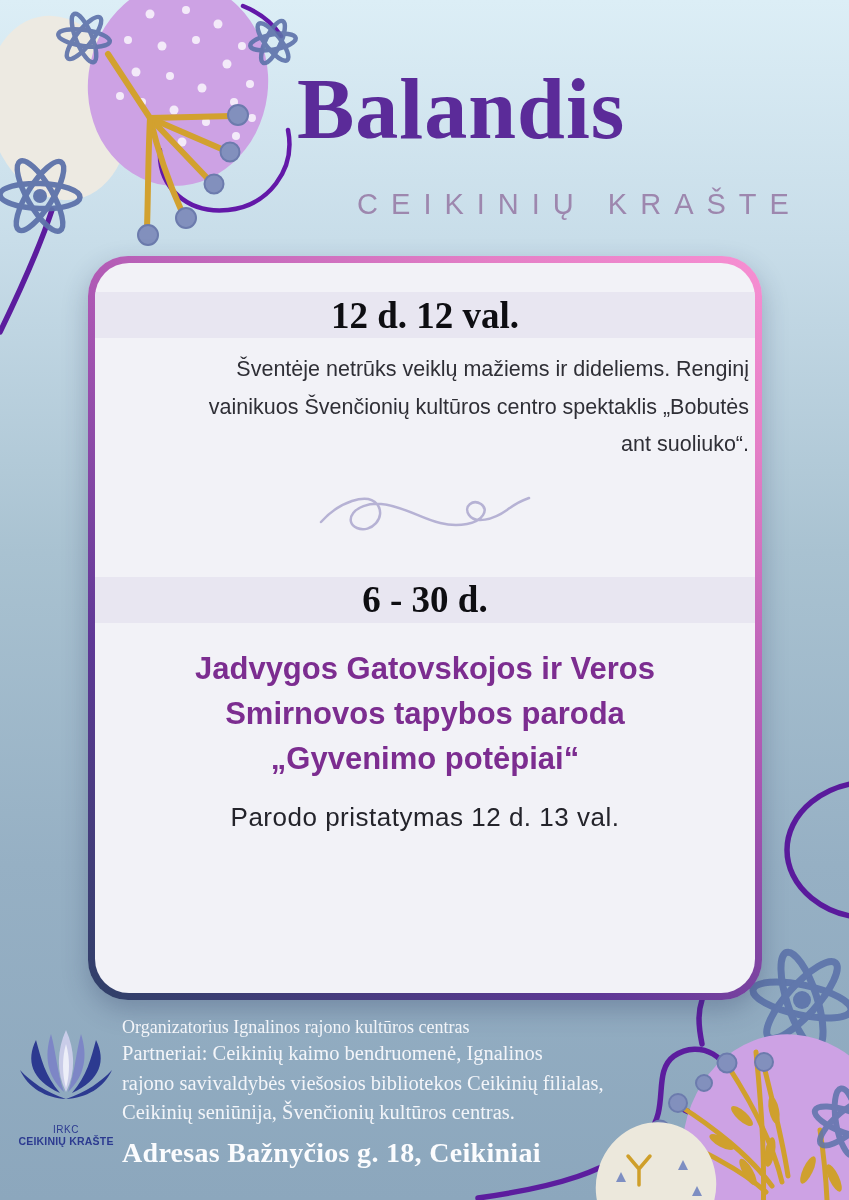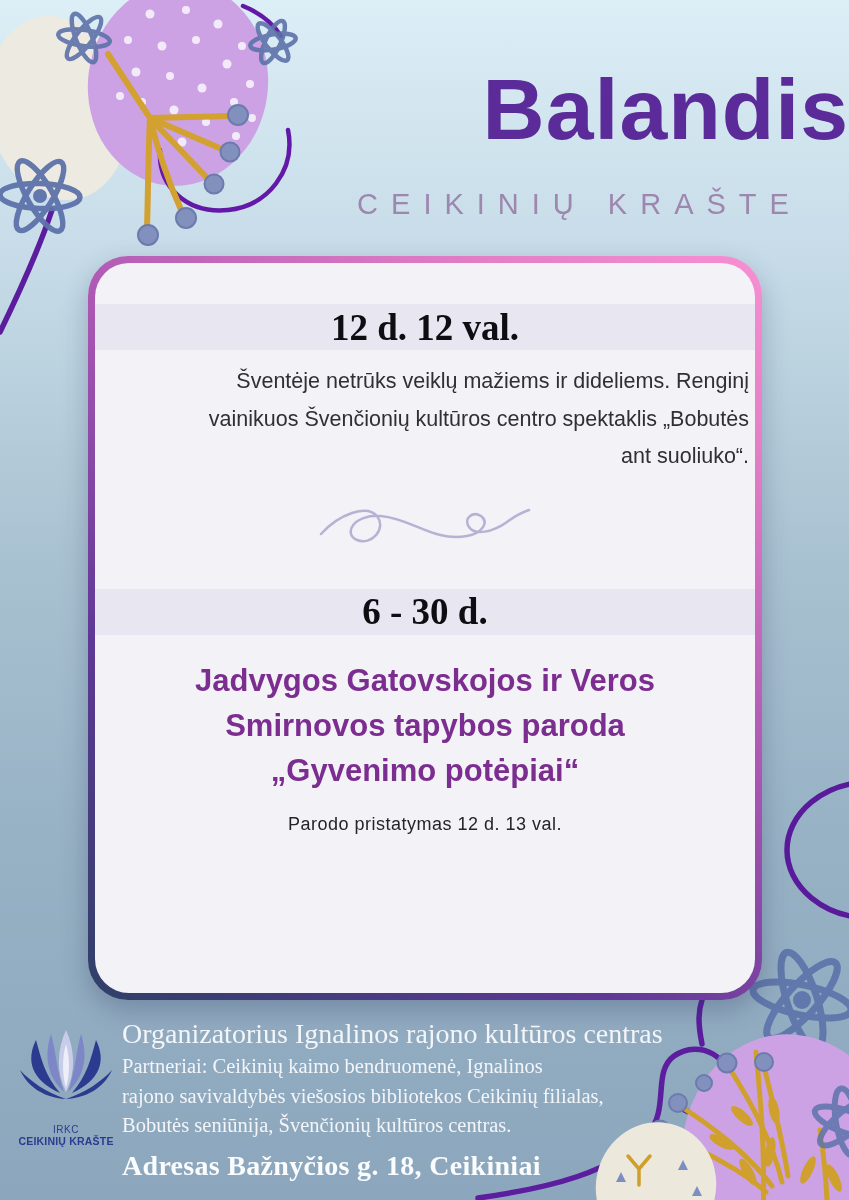--- a/index.html
+++ b/index.html
@@ -4,22 +4,22 @@
 <style>
   html,body{margin:0;padding:0;}
   #poster{
     position:relative;width:849px;height:1200px;overflow:hidden;
     background:linear-gradient(180deg,#dceef6 0%,#c8dde9 20%,#a9c2d1 46%,#96b0c4 72%,#8ca7bd 100%);
     font-family:"Liberation Sans",sans-serif;
   }
   .abs{position:absolute;}
   
   .title{
-    left:297px;right:0;top:62px;text-align:right;
-    font-family:Liberation Sans, sans-serif;font-weight:700;
+    left:297px;right:8px;top:62px;text-align:left;
+    font-family:Liberation Serif, serif;font-weight:700;
     font-size:86px;line-height:1.1;color:#5b2b99;letter-spacing:1px;
   }
   .subtitle{
     left:297px;right:0;top:188px;text-align:center;
     font-size:29px;font-weight:400;color:#9d87ae;letter-spacing:13px;text-indent:13px;
   }
   
   .card-frame{
     left:88px;top:256px;width:674px;height:744px;box-sizing:border-box;
     border-radius:40px;padding:7px;
@@ -27,42 +27,42 @@
     box-shadow:0 10px 26px rgba(40,50,90,.28);
   }
   .card-inner{
     width:100%;height:100%;border-radius:34px;background:#f2f2f7;overflow:hidden;
     display:flex;flex-direction:column;align-items:center;
   }
   .date-band{
     width:100%;height:46px;background:#e8e6f1;
     display:flex;align-items:center;justify-content:center;flex:none;
   }
-  .band1{margin-top:41px;}
+  .band1{margin-top:29px;}
   .band2{margin-top:33px;}
   .date-text{
     font-family:"Liberation Serif",serif;font-weight:700;
     font-size:37px;color:#0e0e12;letter-spacing:0;
   }
   .event-title{
     margin-top:24px;text-align:center;font-weight:700;
     font-size:31px;line-height:1.45;color:#7c2d90;
   }
   .event-desc{
     margin-top:13px;text-align:right;width:648px;
     font-size:21.5px;line-height:1.75;color:#2f2f36;
   }
   .divider-swirl{margin-top:18px;flex:none;}
   .event-note{
-    margin-top:20px;text-align:center;font-size:18px;color:#24242b;letter-spacing:.5px;
+    margin-top:20px;text-align:center;font-size:26px;color:#24242b;letter-spacing:.5px;
   }
   
   .footer-text{left:122px;top:1016px;width:570px;color:#f3f5f9;
     font-family:"Liberation Serif",serif;}
-  .organizer{font-size:28px;line-height:1.3;}
+  .organizer{font-size:18px;line-height:1.3;}
   .partners{margin-top:0;font-size:20.5px;line-height:1.42;}
   .address{margin-top:10px;font-size:28px;font-weight:700;letter-spacing:.3px;color:#fbfcfe;}
   .logo-box{left:14px;top:1026px;width:104px;text-align:center;}
   .logo-acronym{margin-top:18px;font-size:10px;font-weight:400;color:#2c3a90;letter-spacing:.5px;}
   .logo-name{font-size:10.5px;font-weight:700;color:#2c3a90;letter-spacing:.2px;}
   svg{display:block;}
 </style>
 </head>
 <body>
 
@@ -275,18 +275,18 @@
     </svg>
     <div class="logo-acronym">IRKC</div>
     <div class="logo-name">CEIKINIŲ KRAŠTE</div>
   </div>
 
   <div class="abs footer-text">
     <div class="organizer">Organizatorius Ignalinos rajono kultūros centras</div>
     <div class="partners">
       <div>Partneriai:  Ceikinių kaimo bendruomenė, Ignalinos</div>
       <div>rajono savivaldybės viešosios bibliotekos Ceikinių filialas,</div>
-      <div>Bobutės seniūnija, Švenčionių kultūros centras.</div>
+      <div>Ceikinių seniūnija, Švenčionių kultūros centras.</div>
     </div>
     <div class="address">Adresas Bažnyčios g. 18, Ceikiniai</div>
   </div>
 
 </div>
 
 </body></html>

